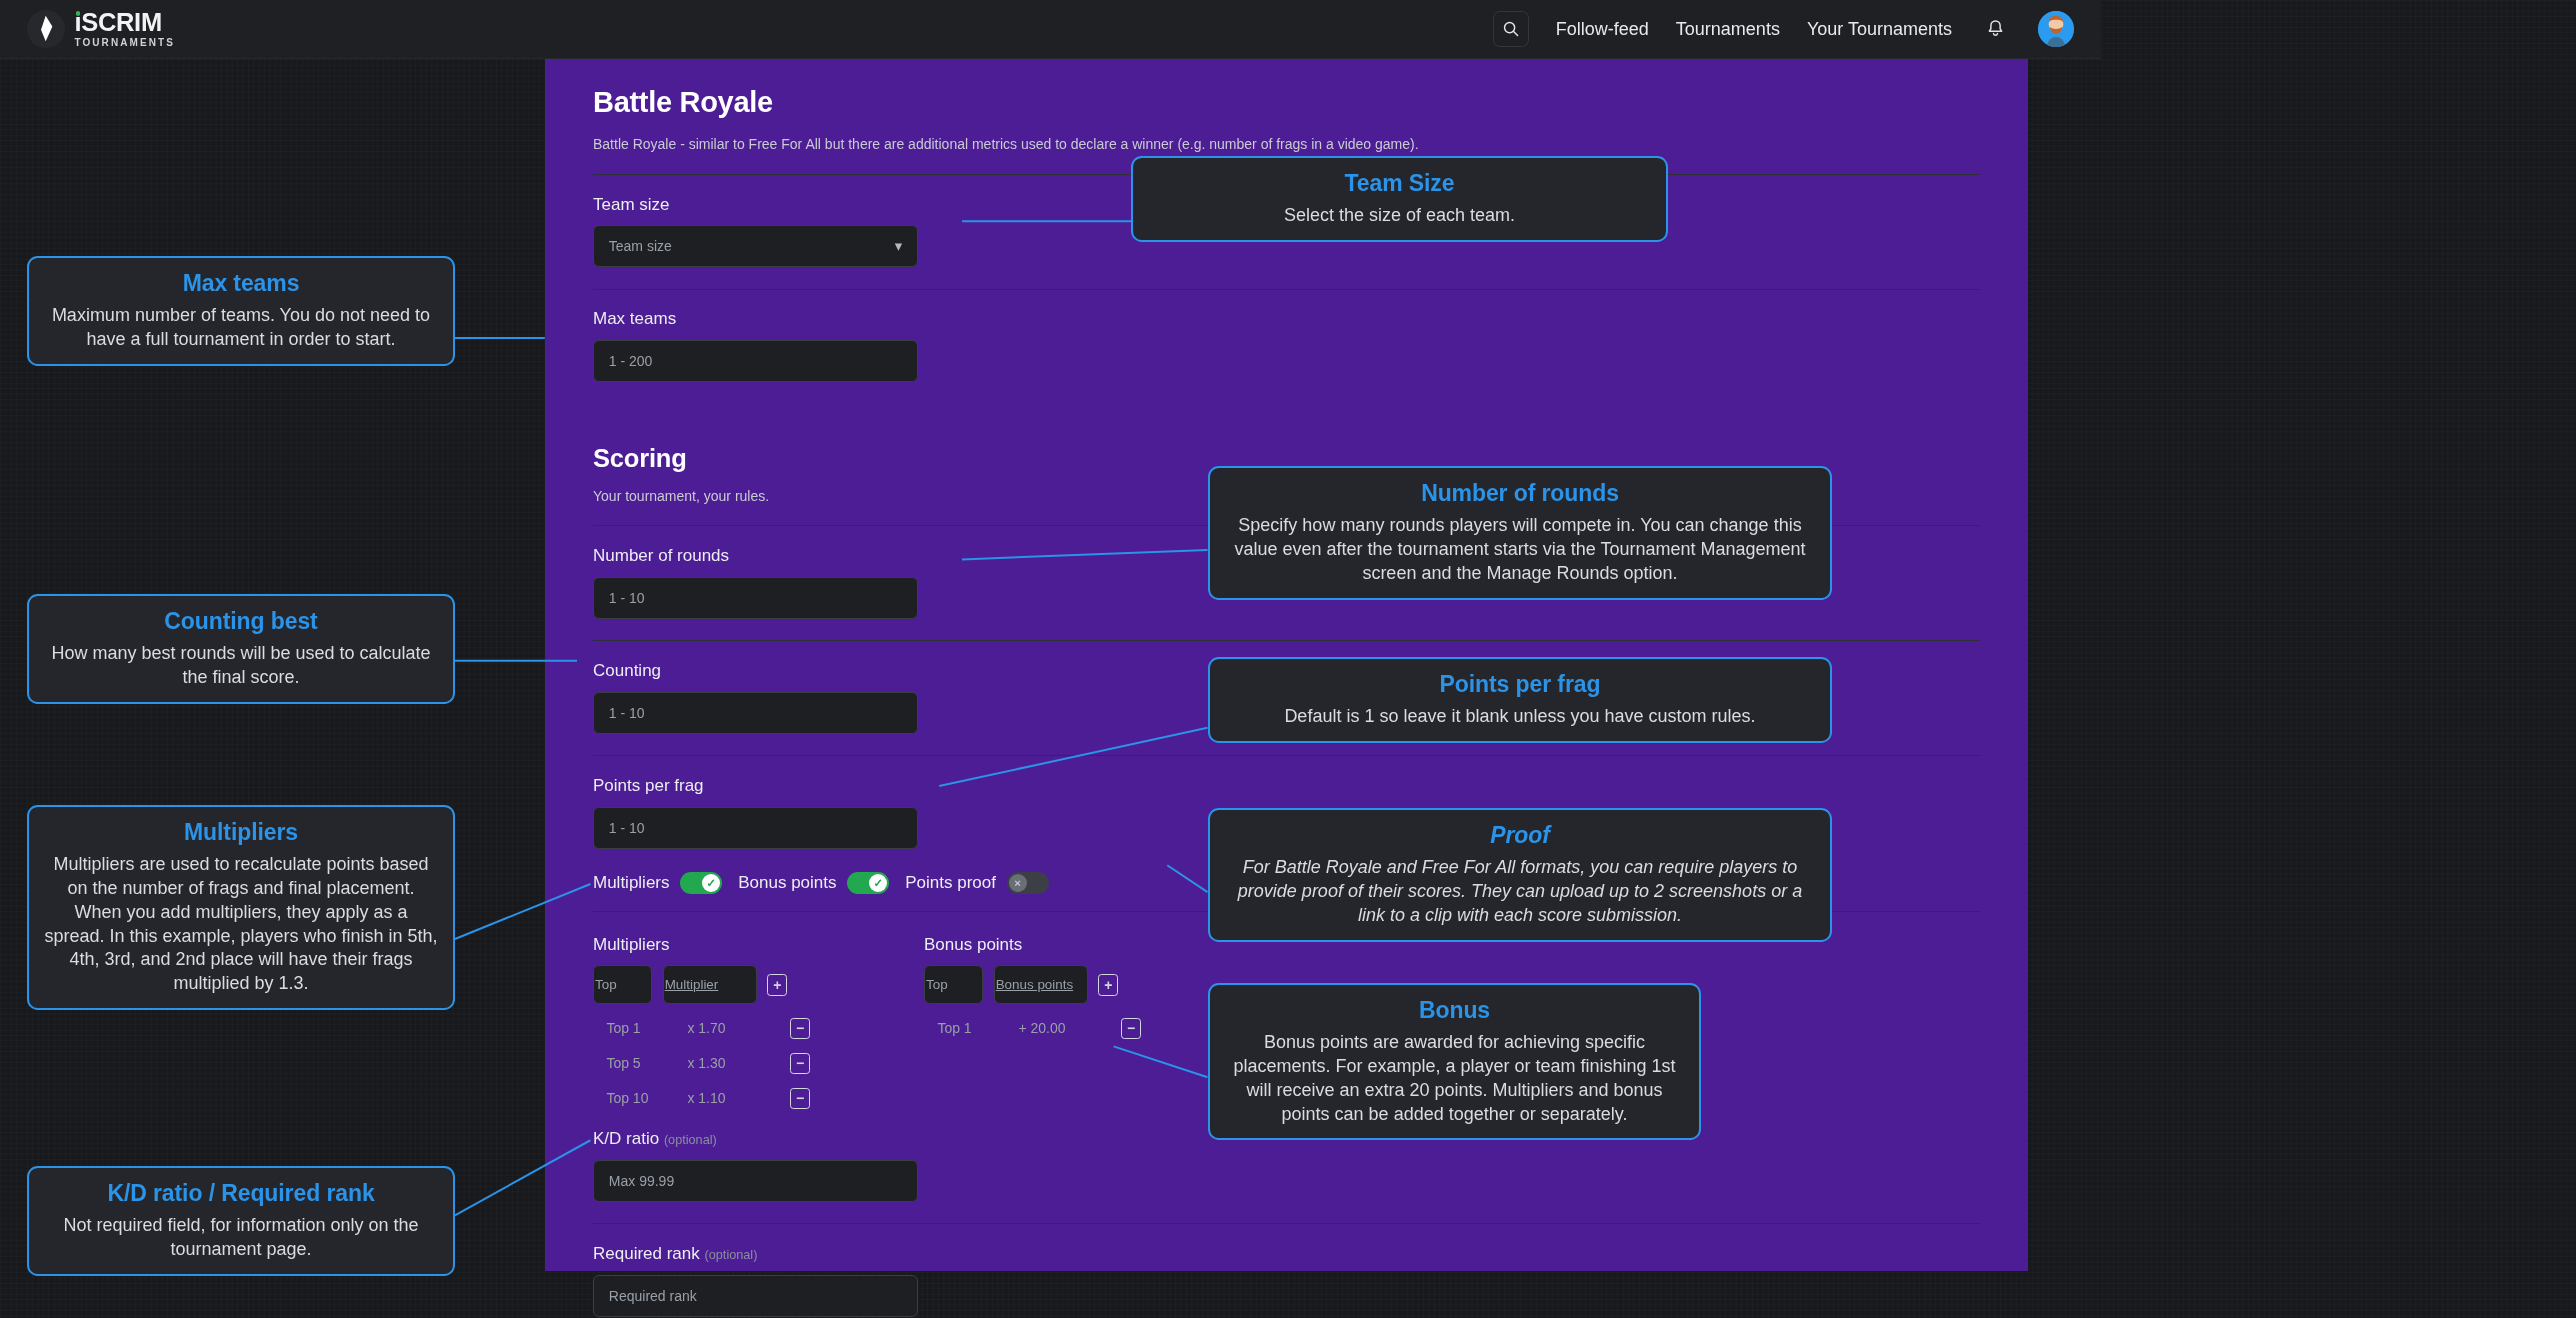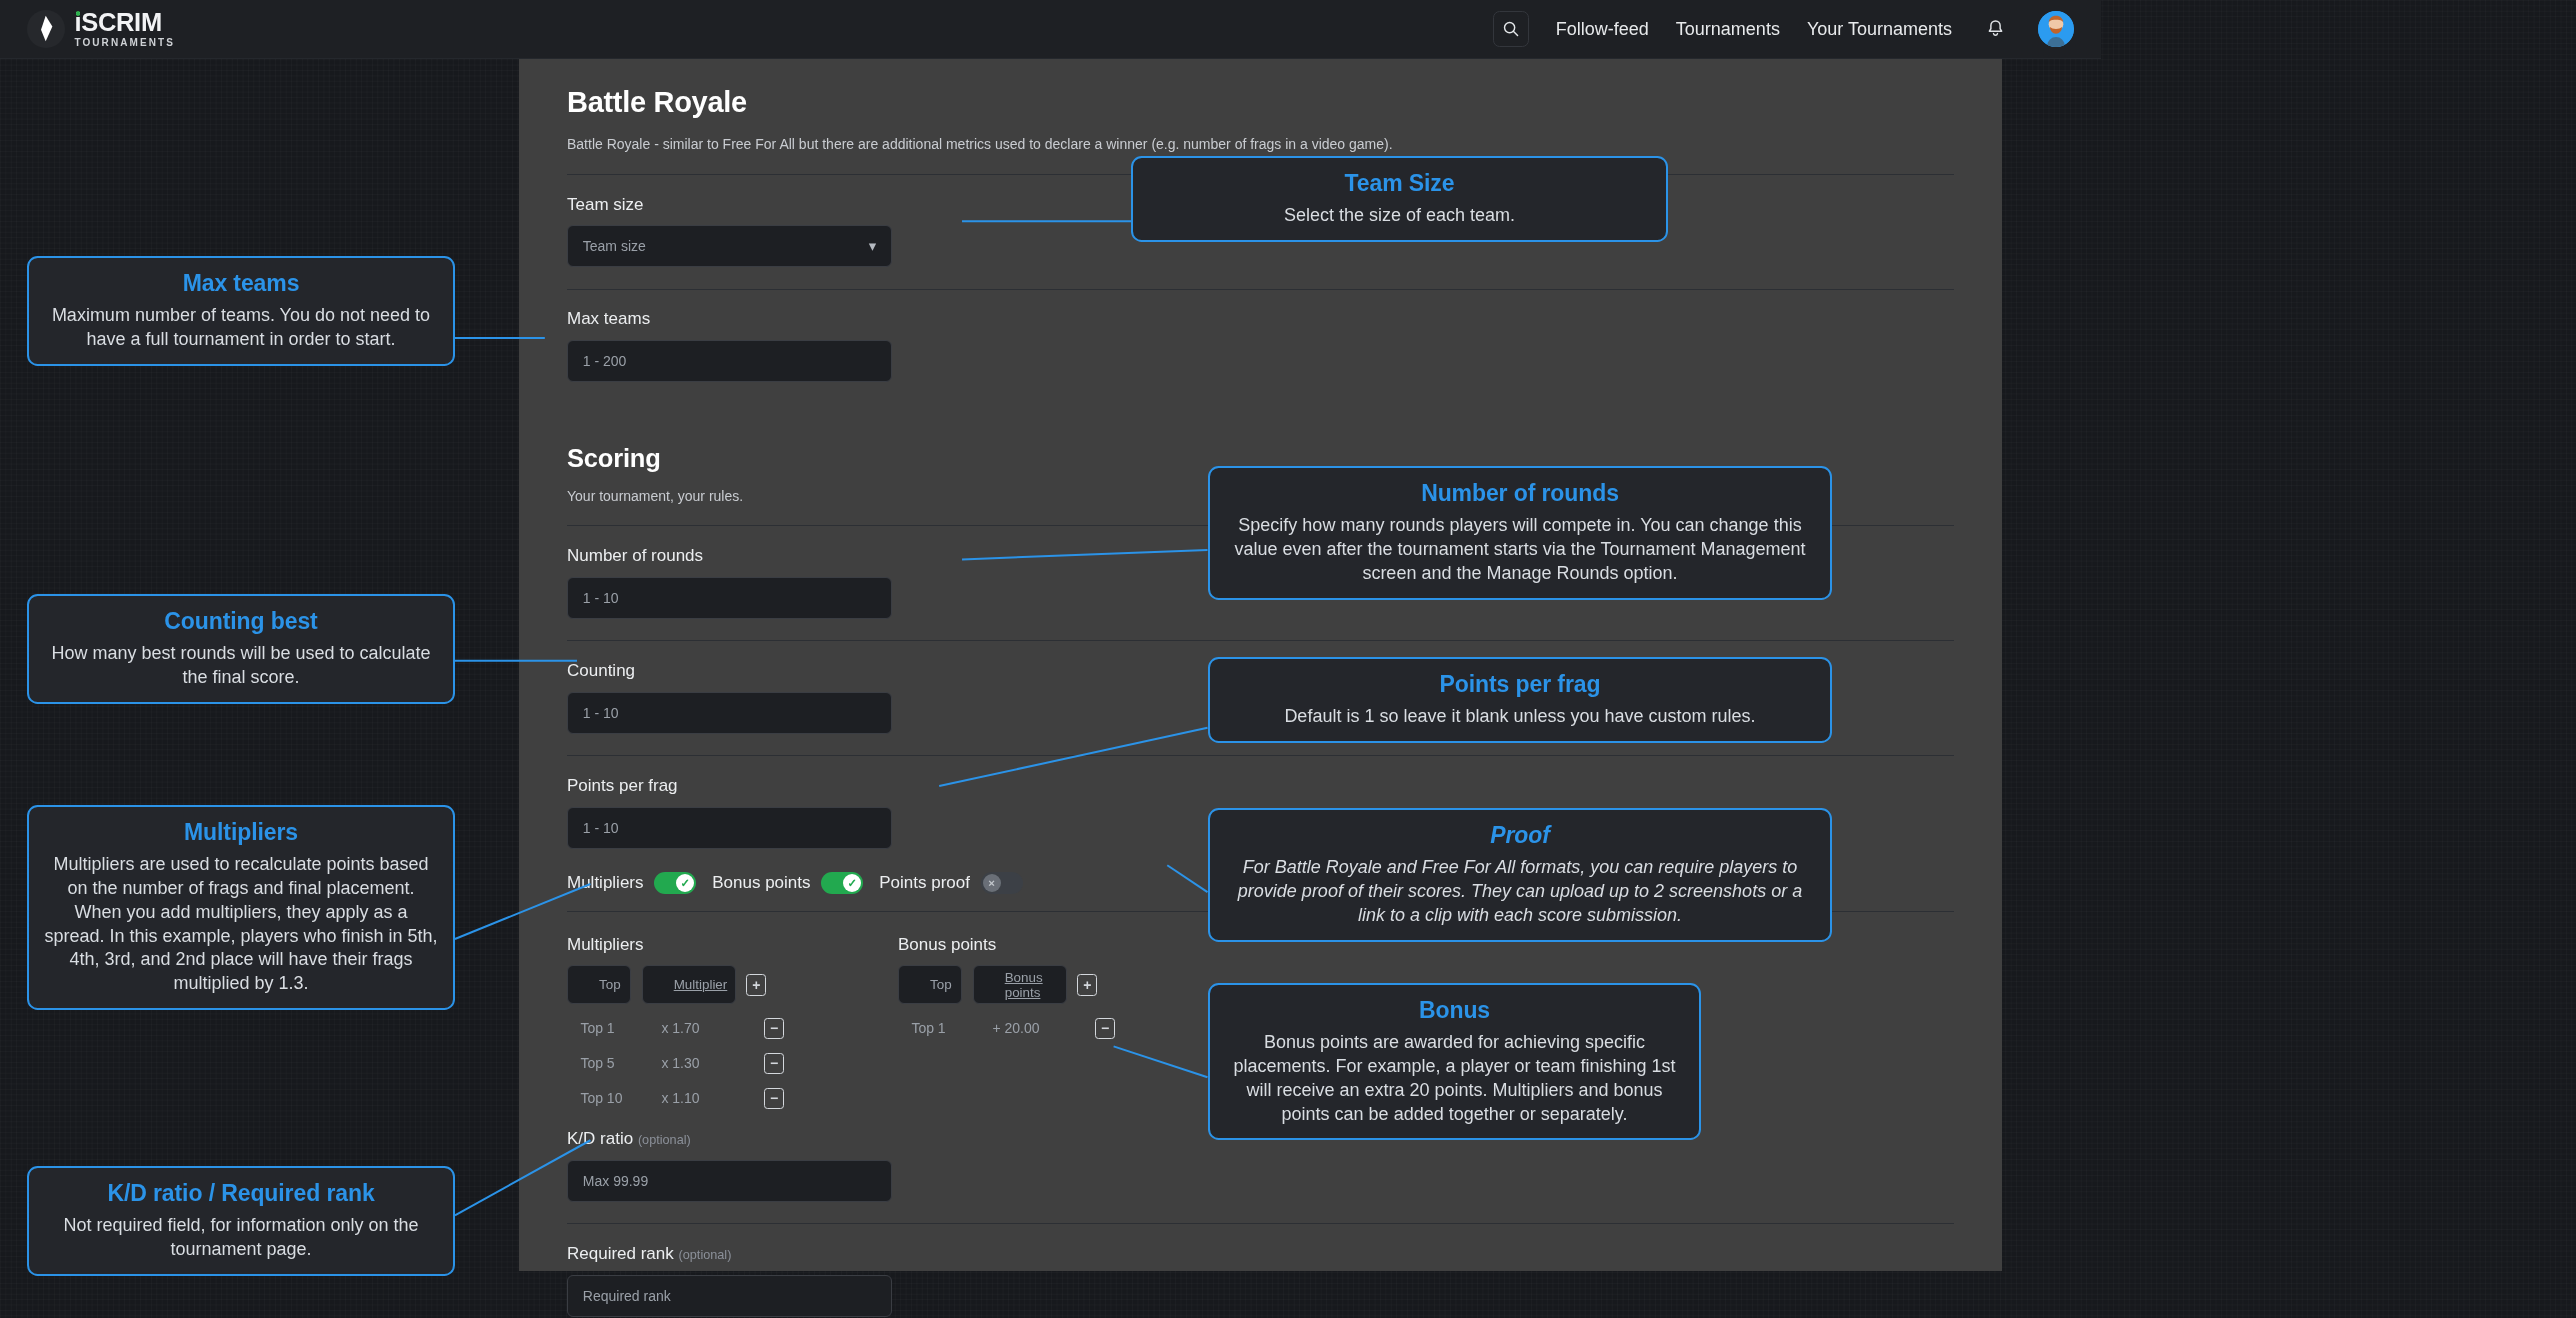--- a/index.html
+++ b/index.html
@@ -69,23 +69,23 @@
   }
   .avatar {
     width: 36px; height: 36px; border-radius: 50%;
     background: #2b9bf0; overflow: hidden; position: relative;
     cursor: pointer; flex: none;
   }
 
   
   .panel {
     position: absolute;
-    left: 519px; top: 59px;
+    left: 545px; top: 59px;
     width: 1483px; height: 1212px;
-    background: #404040;
+    background: #4c1d95;
     z-index: 5;
   }
   .panel-inner { padding: 27px 48px 0 48px; }
 
   h1.section-title {
     font-size: 29px; font-weight: 700; color: #ffffff;
     letter-spacing: -0.3px;
   }
   .section-desc {
     font-size: 14px; color: #c9ccd1; margin-top: 17.4px; font-weight: 400;
@@ -131,21 +131,21 @@
   }
   .switch.on .knob { right: 2px; color: #22a94f; }
   .switch.off .knob { left: 2px; background: #6a6f77; color: #c3c7cc; }
 
   .rules-row { display: flex; gap: 114px; margin-top: 23px; }
   .rules-col-title { font-size: 17px; color: #eceef0; margin-bottom: 10.7px; }
   .rule-head { display: flex; align-items: center; gap: 10.7px; }
   .rule-box {
     height: 39px; border: 0.7px solid #3a3d43; border-radius: 6px;
     background: #1d1f23; display: flex; align-items: center;
-    padding: 0 31px; font-size: 13.4px; color: #9aa0a8; cursor: text;
+    padding: 0 1px; font-size: 13.4px; color: #9aa0a8; cursor: text;
   }
   .rule-box.w-top { width: 59px; }
   .rule-box.w-val { width: 94px; text-decoration: underline; }
   .sq-btn {
     width: 20px; height: 21.5px; border: 1.3px solid #d4d8dd; border-radius: 3.4px;
     color: #d4d8dd; font-size: 14px; font-weight: 700; line-height: 1;
     display: flex; align-items: center; justify-content: center; cursor: pointer;
     background: transparent;
   }
   .rule-row {

